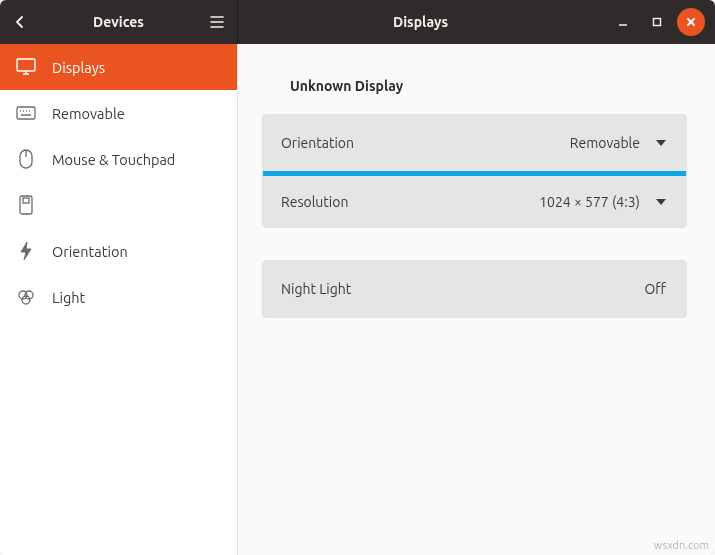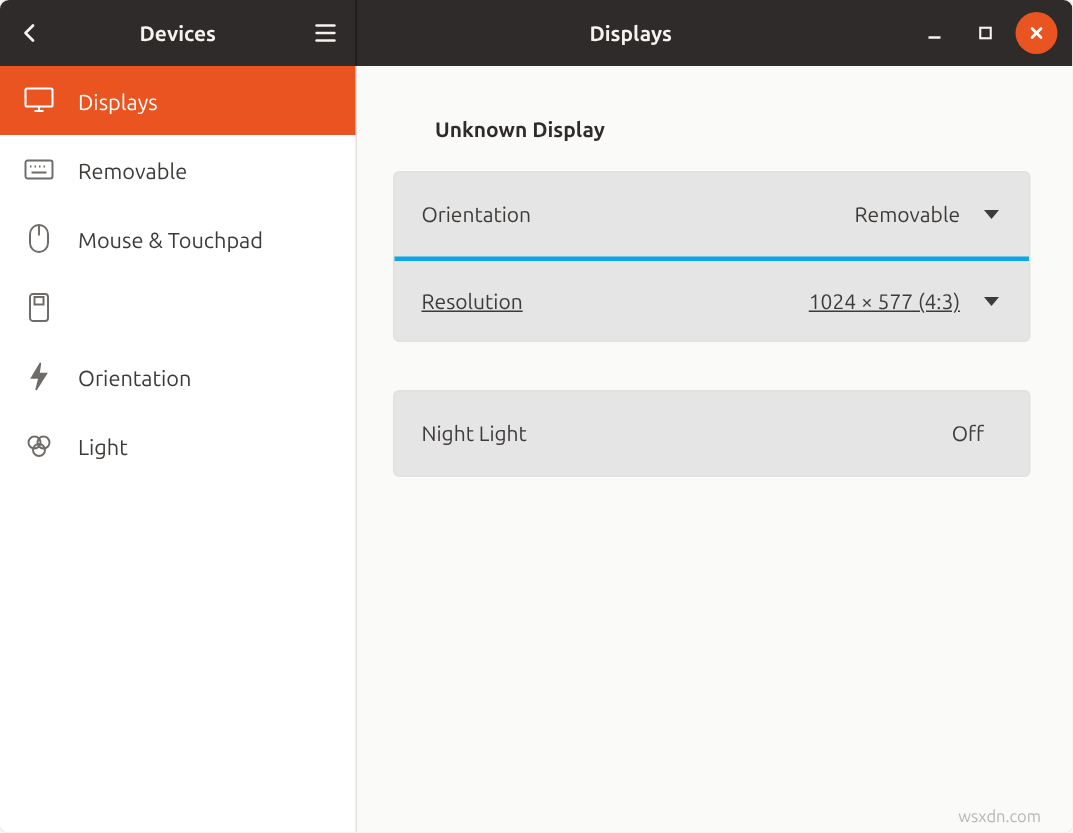--- a/index.html
+++ b/index.html
@@ -25,26 +25,26 @@
   .side-item { height:46px; display:flex; align-items:center; padding:0 16px; gap:16px; color:#3d3a38; font-size:14.5px; cursor:pointer; }
   .side-item.active { background:#e95420; color:#ffffff; }
   .side-item .ico { width:20px; height:20px; display:flex; align-items:center; justify-content:center; flex-shrink:0; }
   .side-item.active .ico svg { stroke:#ffffff; }
   .side-item .ico svg { stroke:#6f6b68; }
 
   .section-title { font-weight:700; color:#2e2b29; font-size:14px; margin: 8px 0 20px 28px; }
 
   .list-group { border:1px solid #e3e0de; border-radius:4px; background:#e5e5e5; margin-bottom:32px; }
   .row { height:56px; display:flex; align-items:center; padding:0 18px; font-size:14px; color:#3d3a38; cursor:pointer; }
-  .row + .row { border-top:3px solid #0ea5e9;text-decoration:underline; }
+  .row + .row { border-top:5px solid #0ea5e9; }
   .row .label { flex:1; }
   .row .value { color:#3d3a38; margin-right:14px; }
   .row .chev { width:14px; display:flex; align-items:center; justify-content:center; }
 
-  .watermark { position:fixed; bottom:4px; right:21px; font-size:11px; color:#b8b5b3; }
+  .watermark { position:fixed; bottom:4px; right:6px; font-size:11px; color:#b8b5b3; }
 </style>
 </head>
 <body>
 
 <div class="window">
 
   <div class="titlebar">
     <div class="titlebar-left">
       <div class="tb-back">
         <svg width="10" height="14" viewBox="0 0 10 14" fill="none" stroke="#f5f3f0" stroke-width="1.8" stroke-linecap="round" stroke-linejoin="round">
@@ -174,21 +174,21 @@
             <svg width="10" height="6" viewBox="0 0 10 6" fill="#3d3a38">
                 <polygon points="0,0 10,0 5,6"></polygon>
               </svg>
           </span>
         </div>
       </div>
 
       <div class="list-group">
         <div class="row">
           <span class="label">Night Light</span>
-          <span class="value" style="margin-right:12px">Off</span>
+          <span class="value" style="margin-right:2px">Off</span>
         </div>
       </div>
     </div>
 
   </div>
 </div>
 
 <div class="watermark">wsxdn.com</div>
 
 </body></html>

